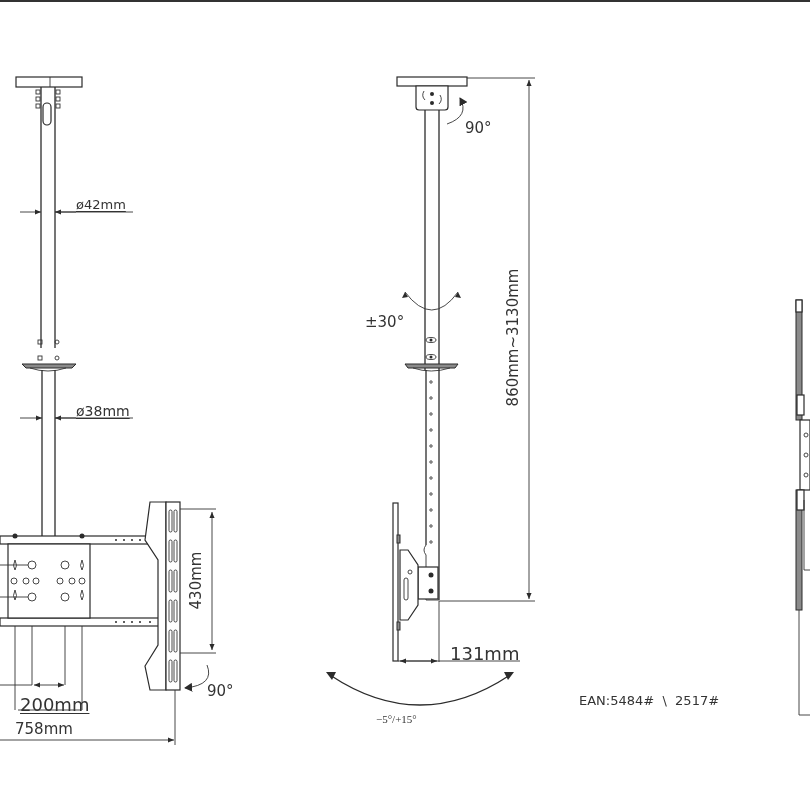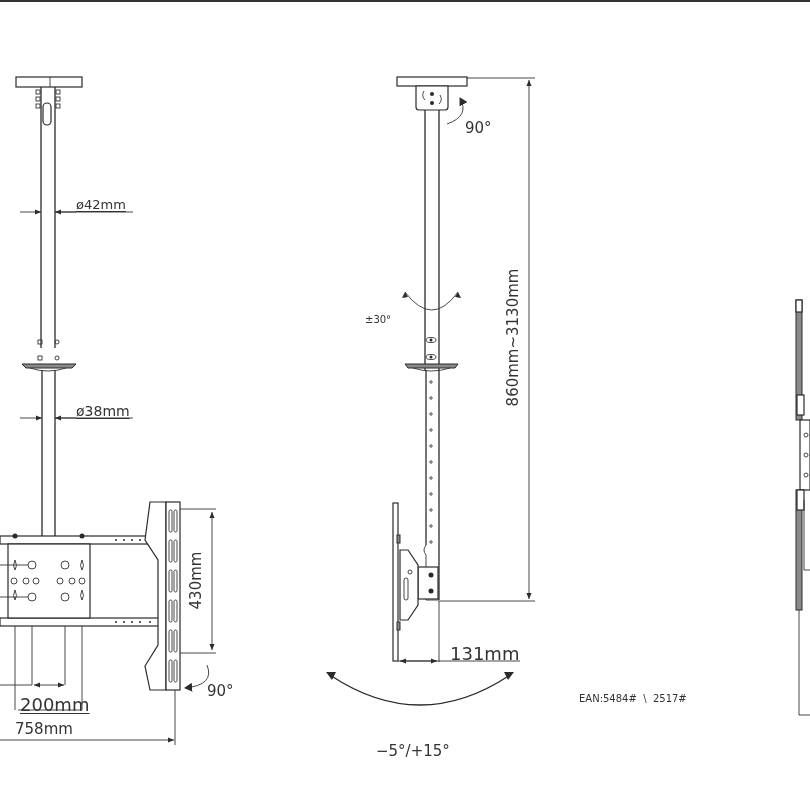--- a/index.html
+++ b/index.html
@@ -232,18 +232,18 @@
 </svg>
 
 <div class="lbl ul" style="left:76px; top:198px; font-size:13px;">ø42mm</div>
 <div class="lbl ul" style="left:76px; top:404px; font-size:14px;">ø38mm</div>
 <div class="lbl" style="left:168px; top:573px; font-size:15px; transform: rotate(-90deg); transform-origin: center;">430mm</div>
 <div class="lbl ul" style="left:20px; top:696px; font-size:18px;">200mm</div>
 <div class="lbl" style="left:15px; top:722px; font-size:15px;">758mm</div>
 <div class="lbl" style="left:207px; top:684px; font-size:15px;">90°</div>
 
 <div class="lbl" style="left:465px; top:121px; font-size:15px;">90°</div>
-<div class="lbl" style="left:365px; top:315px; font-size:10px;text-align:center;">±30°</div>
+<div class="lbl" style="left:365px; top:315px; font-size:15px;text-align:center;">±30°</div>
 <div class="lbl" style="left:445px; top:330px; font-size:15px; transform: rotate(-90deg); transform-origin: center;">860mm~3130mm</div>
 <div class="lbl" style="left:450px; top:645px; font-size:18px;">131mm</div>
-<div class="lbl" style="left:376px; top:744px; font-size:15px;">−5°/+15°</div>
-
-<div class="lbl" style="left:579px; top:694px; font-size:10px; white-space: pre;">EAN:5484#  \  2517#</div>
+<div class="lbl" style="left:376px; top:714px; font-size:11px;font-family:Liberation Serif, serif;">−5°/+15°</div>
+
+<div class="lbl" style="left:579px; top:694px; font-size:13px; white-space: pre;">EAN:5484#  \  2517#</div>
 
 </body></html>

